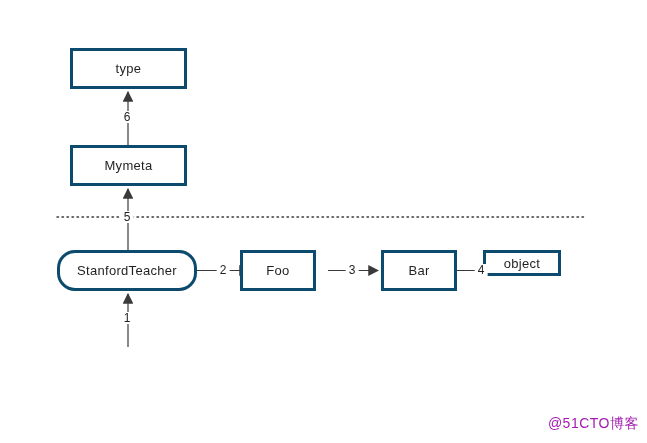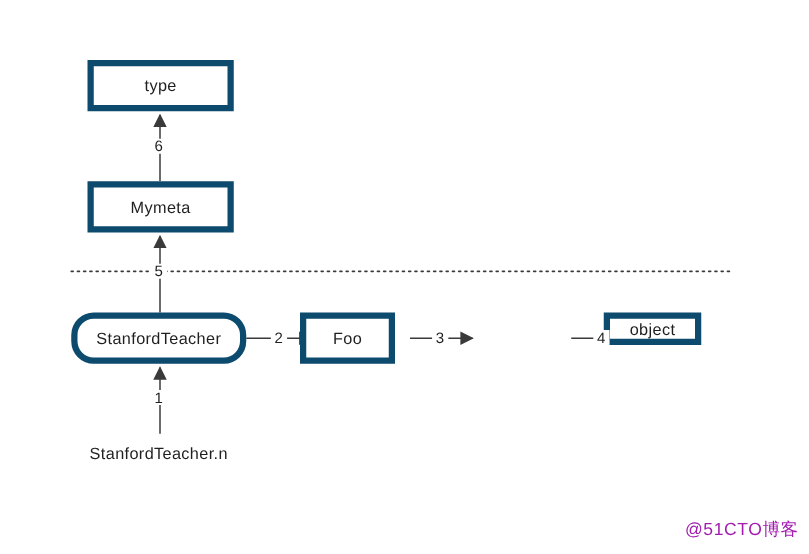--- a/index.html
+++ b/index.html
@@ -17,21 +17,21 @@
   }
   #arrow-layer {
     position: absolute;
     left: 0;
     top: 0;
     pointer-events: none;
   }
   .node {
     position: absolute;
     background: #ffffff;
-    border: 5px solid #0c4a6e;
+    border: 3px solid #0c4a6e;
     display: flex;
     align-items: center;
     justify-content: center;
     font-size: 13px;
     color: #1f1f1f;
     box-sizing: border-box;
     letter-spacing: 0.3px;
   }
   #node-type            { left: 70px;  top: 48px;  width: 117px; height: 41px; }
   #node-mymeta          { left: 70px;  top: 145px; width: 117px; height: 41px; }
@@ -95,26 +95,26 @@
 
     <line x1="197" y1="270.5" x2="249" y2="270.5" stroke="#3a3a3a" stroke-width="1.2" marker-end="url(#arrowhead)"></line>
     <line x1="328" y1="270.5" x2="378" y2="270.5" stroke="#3a3a3a" stroke-width="1.2" marker-end="url(#arrowhead)"></line>
     <line x1="457" y1="270.5" x2="505" y2="270.5" stroke="#3a3a3a" stroke-width="1.2" marker-end="url(#arrowhead)"></line>
   </svg>
 
   <div class="node" id="node-type">type</div>
   <div class="node" id="node-mymeta">Mymeta</div>
   <div class="node" id="node-stanfordteacher">StanfordTeacher</div>
   <div class="node" id="node-foo">Foo</div>
+  <div class="node" id="node-bar">Bar</div>
   <div class="node" id="node-object">object</div>
 
   <span class="edge-label" id="edge-label-1">1</span>
   <span class="edge-label" id="edge-label-2">2</span>
   <span class="edge-label" id="edge-label-3">3</span>
   <span class="edge-label" id="edge-label-4">4</span>
   <span class="edge-label" id="edge-label-5">5</span>
   <span class="edge-label" id="edge-label-6">6</span>
 
-  <div id="instance-label">StanfordTeacher.n</div>
 
   <div id="watermark">@51CTO博客</div>
 
 </div>
 
 </body></html>

